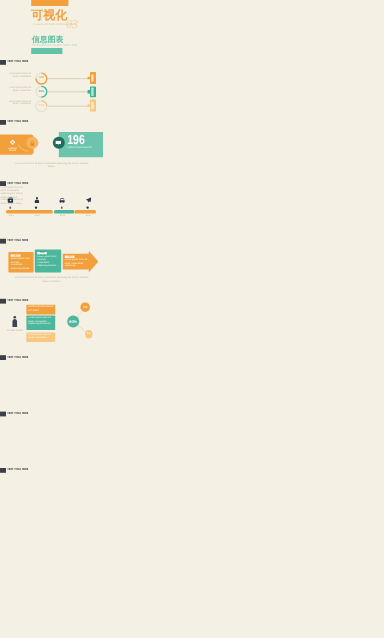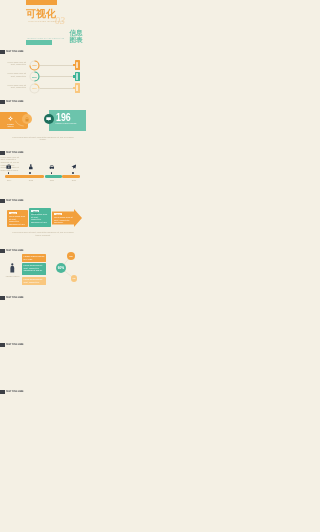--- a/index.html
+++ b/index.html
@@ -8,21 +8,21 @@
   .abs{position:absolute;}
 
   
   .hdr-bar{left:26px;top:0;width:31px;height:5px;background:#f2a03c;}
   .hdr-cn1{left:26px;top:8px;font-size:10px;line-height:11px;font-weight:bold;color:#f2a03c;
            letter-spacing:0px;font-family:"DejaVu Sans",sans-serif;}
   .hdr-sub{left:28px;top:19.5px;font-size:2px;line-height:2.4px;color:#d8b98c;letter-spacing:.25px;}
   .hdr-03{left:55px;top:15px;font-size:10px;line-height:11px;font-style:italic;color:#f3d3a8;
           font-family:"Liberation Serif",serif;}
   .hdr-cn2{left:26.5px;top:29.5px;font-size:6.6px;line-height:7px;font-weight:bold;color:#5cbfa3;
-           font-family:"DejaVu Sans",sans-serif;margin-left:43px;}
+           font-family:"DejaVu Sans",sans-serif;}
   .hdr-sub2{left:27px;top:36.5px;font-size:2px;line-height:2.4px;color:#a9cfc3;letter-spacing:.2px;}
   .hdr-teal{left:26px;top:40px;width:26px;height:5px;background:#63c3a8;}
 
   
   .sq{width:5px;height:4.2px;background:#3d4046;}
   .shead{font-size:2.4px;line-height:4.2px;font-weight:bold;color:#3d4046;letter-spacing:-0.02px;
          font-family:"DejaVu Sans",sans-serif;transform:scaleX(0.78);transform-origin:left center;}
   .tiny{font-size:1.9px;line-height:2.7px;color:#bdb29b;letter-spacing:.02px;}
   .tinyw{font-size:1.85px;line-height:2.5px;color:#ffffff;letter-spacing:.05px;}
   .r{text-align:right;}

